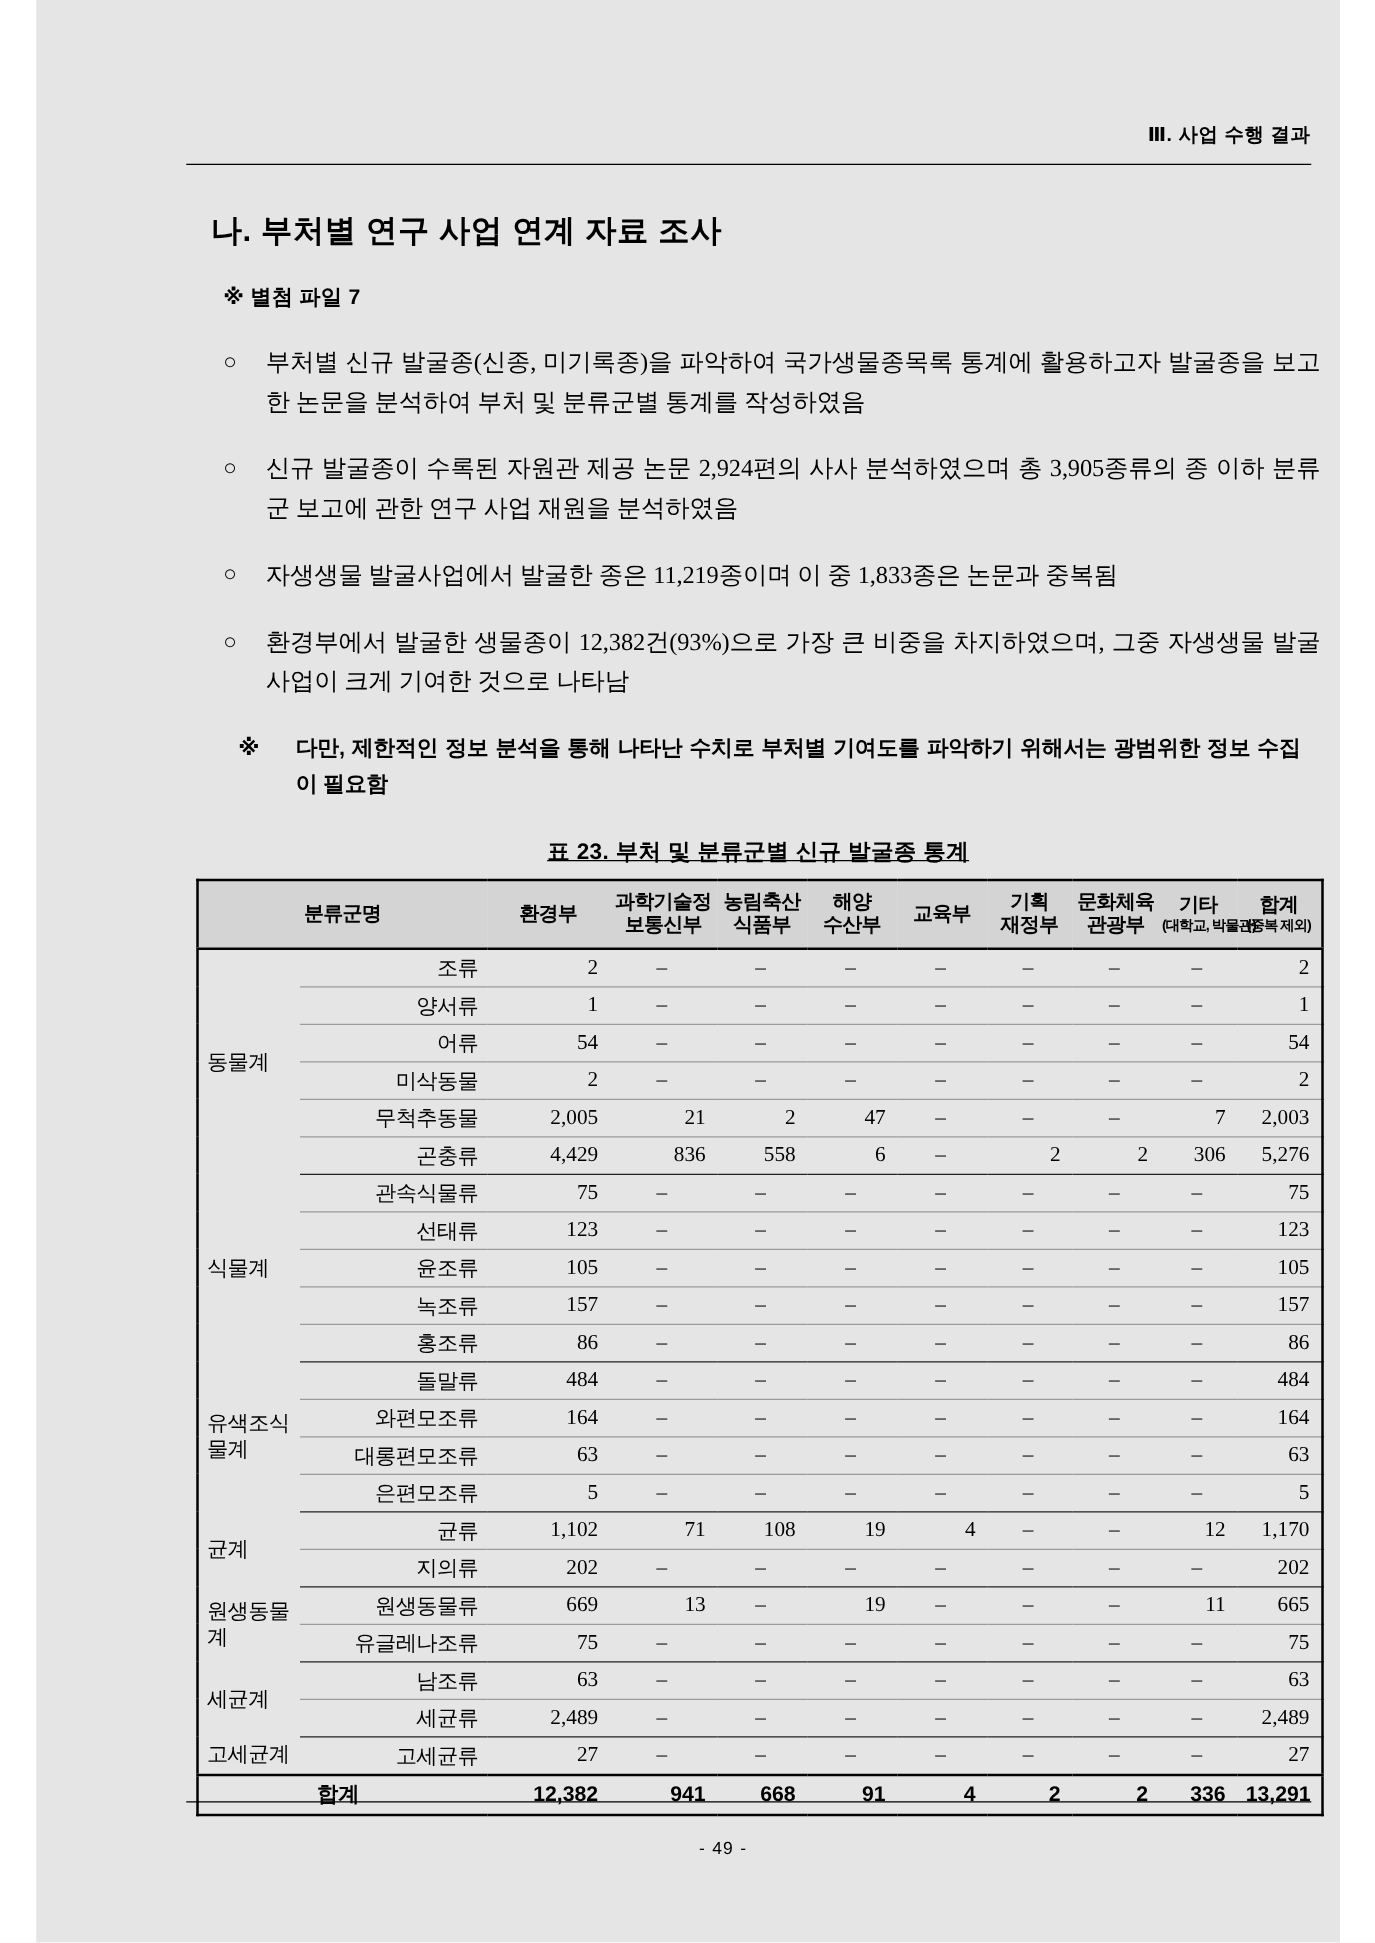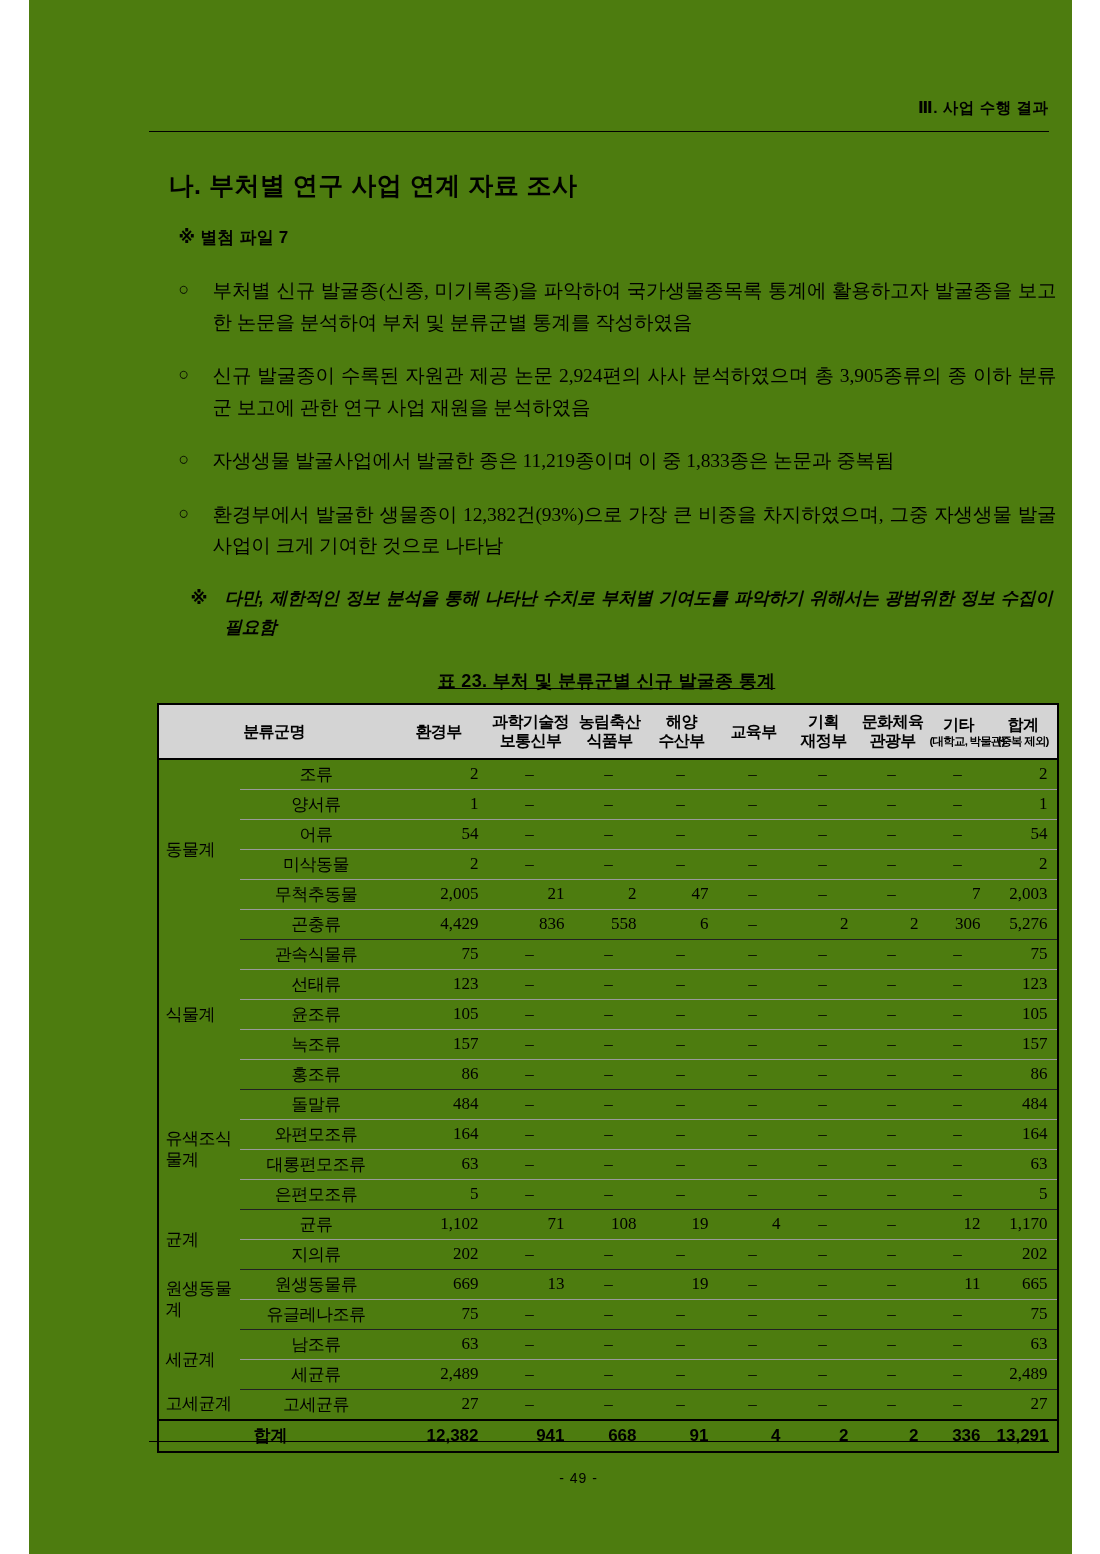--- a/index.html
+++ b/index.html
@@ -10,21 +10,21 @@
   }
   body {
     font-family: "Liberation Serif", "DejaVu Serif", serif;
     color: #000000;
   }
   .page {
     position: relative;
     width: 1043px;
     height: 1554px;
     margin: 0 auto;
-    background: #4d7c0f;
+    background: #e5e5e5;
     box-sizing: border-box;
     overflow: hidden;
   }
 
   
   .running-header {
     position: absolute;
     top: 98px;
     left: 120px;
     width: 900px;
@@ -96,21 +96,21 @@
     line-height: 1.68;
     text-align: justify;
     text-justify: inter-character;
     letter-spacing: -0.2px;
   }
   .subnote .marker {
     position: absolute;
     left: 0;
     top: 0;
   }
-  .subnote p { margin: 4px; font-style: italic; }
+  .subnote p { margin: 16px; }
 
   
   .table-caption {
     text-align: center;
     font-family: "Liberation Sans", "DejaVu Sans", sans-serif;
     font-weight: bold;
     font-size: 18px;
     margin: 26px 0 10px 0;
     letter-spacing: 0.3px;
     text-decoration: underline;
@@ -164,21 +164,21 @@
     border-bottom: 1px solid #9a9a9a;
   }
   table.stat td.group {
     text-align: left;
     font-size: 17px;
     line-height: 1.25;
     border-bottom: none;
     letter-spacing: -0.5px;
   }
   table.stat td.sub-name {
-    text-align: center;
+    text-align: right;
     padding-left: 10px;
     letter-spacing: -0.5px;
   }
   table.stat td.num {
     text-align: right;
     padding-right: 9px;
     font-variant-numeric: lining-nums;
   }
   table.stat td.dash {
     text-align: center;

